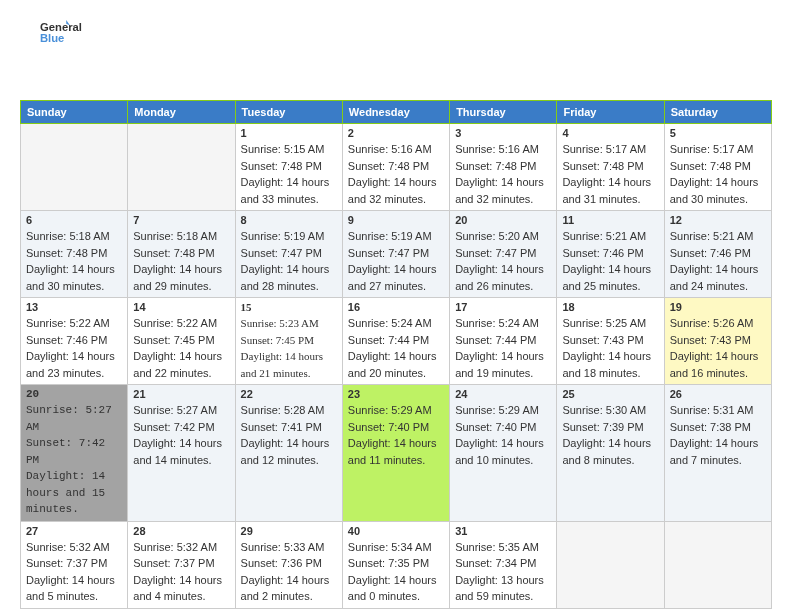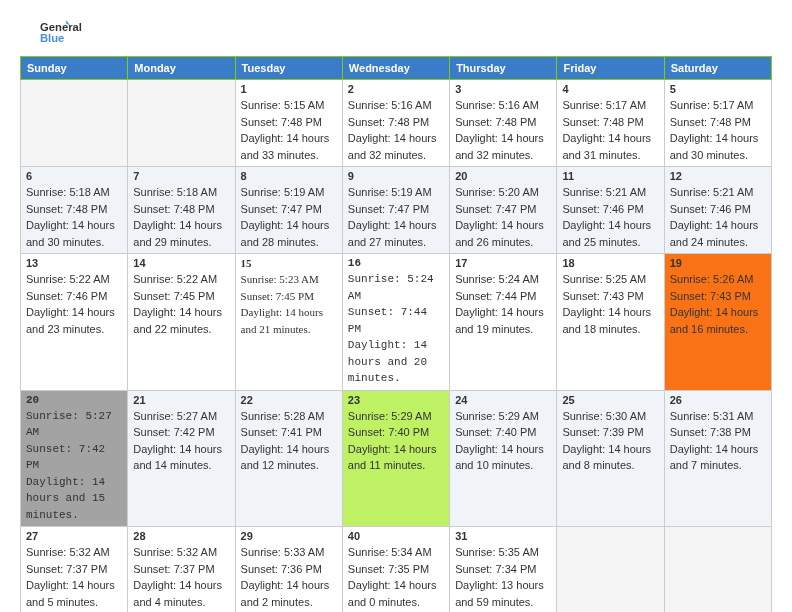--- a/index.html
+++ b/index.html
@@ -9,20 +9,21 @@
       font-family: Arial, Helvetica, sans-serif;
       background: #fff;
       overflow: hidden;
     }
     .page {
       width: 792px;
       height: 612px;
       padding: 18px 20px 10px 20px;
       display: flex;
       flex-direction: column;
+      gap: 44px;
     }
     .header {
       display: flex;
       justify-content: space-between;
       align-items: flex-start;
       margin-bottom: 8px;
     }
     .logo {
       display: flex;
       align-items: center;
@@ -189,33 +190,33 @@
             <div class="day-info">Sunrise: 5:22 AM<br>Sunset: 7:46 PM<br>Daylight: 14 hours and 23 minutes.</div>
           </td>
           <td style="background: rgb(255, 255, 255);">
             <span class="day-num">14</span>
             <div class="day-info">Sunrise: 5:22 AM<br>Sunset: 7:45 PM<br>Daylight: 14 hours and 22 minutes.</div>
           </td>
           <td style="background: rgb(255, 255, 255); font-family: Liberation Serif, serif;">
             <span class="day-num">15</span>
             <div class="day-info">Sunrise: 5:23 AM<br>Sunset: 7:45 PM<br>Daylight: 14 hours and 21 minutes.</div>
           </td>
-          <td style="background: rgb(255, 255, 255); font-family: Liberation Mono, monospace;">
+          <td style="background: rgb(255, 255, 255);">
             <span class="day-num">16</span>
             <div class="day-info">Sunrise: 5:24 AM<br>Sunset: 7:44 PM<br>Daylight: 14 hours and 20 minutes.</div>
           </td>
           <td style="background: rgb(255, 255, 255);">
             <span class="day-num">17</span>
             <div class="day-info">Sunrise: 5:24 AM<br>Sunset: 7:44 PM<br>Daylight: 14 hours and 19 minutes.</div>
           </td>
           <td style="background: rgb(255, 255, 255);">
             <span class="day-num">18</span>
             <div class="day-info">Sunrise: 5:25 AM<br>Sunset: 7:43 PM<br>Daylight: 14 hours and 18 minutes.</div>
           </td>
-          <td style="background: #f97316;">
+          <td style="background: #fef9c3;">
             <span class="day-num">19</span>
             <div class="day-info">Sunrise: 5:26 AM<br>Sunset: 7:43 PM<br>Daylight: 14 hours and 16 minutes.</div>
           </td>
         </tr>
         <tr class="week-row">
           <td style="background: #a3a3a3; font-family: Liberation Mono, monospace;">
             <span class="day-num">20</span>
             <div class="day-info">Sunrise: 5:27 AM<br>Sunset: 7:42 PM<br>Daylight: 14 hours and 15 minutes.</div>
           </td>
           <td style="background: rgb(240, 244, 248);">

